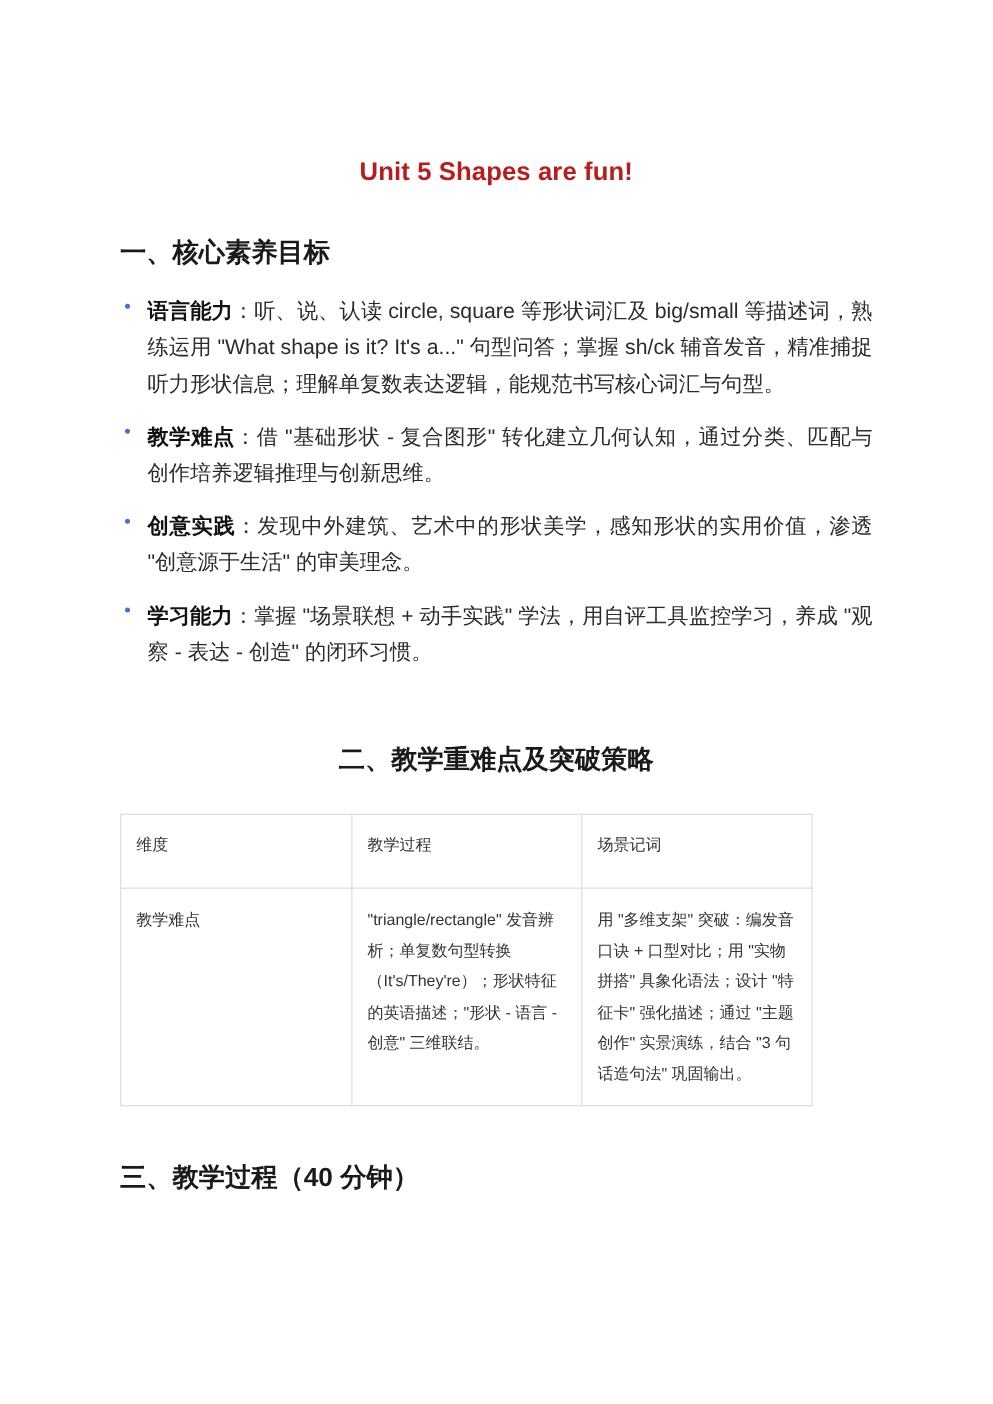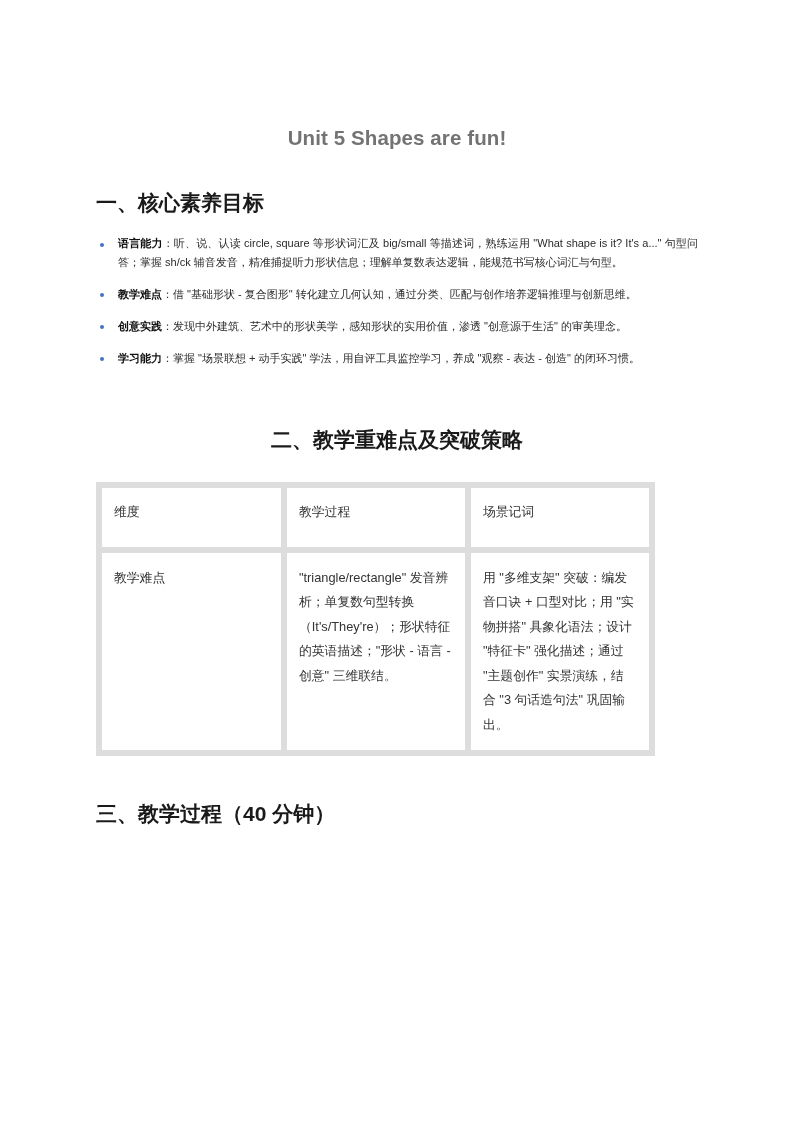--- a/index.html
+++ b/index.html
@@ -20,21 +20,21 @@
     position: relative;
     width: 794px;
     height: 1123px;
     box-sizing: border-box;
     padding: 0 96px;
   }
   .doc-title {
     text-align: center;
     font-size: 20.5px;
     font-weight: bold;
-    color: #737373;
+    color: #b91c1c;
     letter-spacing: 0.1px;
     margin: 0;
     padding-top: 125px;
     line-height: 1.3;
   }
   .section-heading {
     font-size: 21px;
     font-weight: bold;
     color: #1a1a1a;
     margin: 0;
@@ -47,21 +47,21 @@
   .bullet-list {
     list-style: none;
     margin: 0;
     padding: 0;
     padding-top: 17px;
   }
   .bullet-item {
     position: relative;
     padding-left: 22px;
     margin-bottom: 13px;
-    font-size: 11px;
+    font-size: 17px;
     line-height: 1.72;
     color: #2b2b2b;
     text-align: justify;
   }
   .bullet-item:last-child { margin-bottom: 0; }
   .bullet-dot {
     position: absolute;
     left: 4px;
     top: 8.5px;
     width: 4px;
@@ -79,21 +79,21 @@
   }
   table.kv-table {
     border-collapse: collapse;
     width: 553px;
     table-layout: fixed;
     font-size: 12.8px;
     color: #333333;
   }
   table.kv-table th,
   table.kv-table td {
-    border: 6px solid #f97316;
+    border: 1px solid #f97316;
     padding: 12px 13px 12px 12px;
     vertical-align: top;
     text-align: left;
     font-weight: normal;
     line-height: 1.92;
   }
   table.kv-table col.c1 { width: 185px; }
   table.kv-table col.c2 { width: 184px; }
   table.kv-table col.c3 { width: 184px; }
   table.kv-table thead th {

